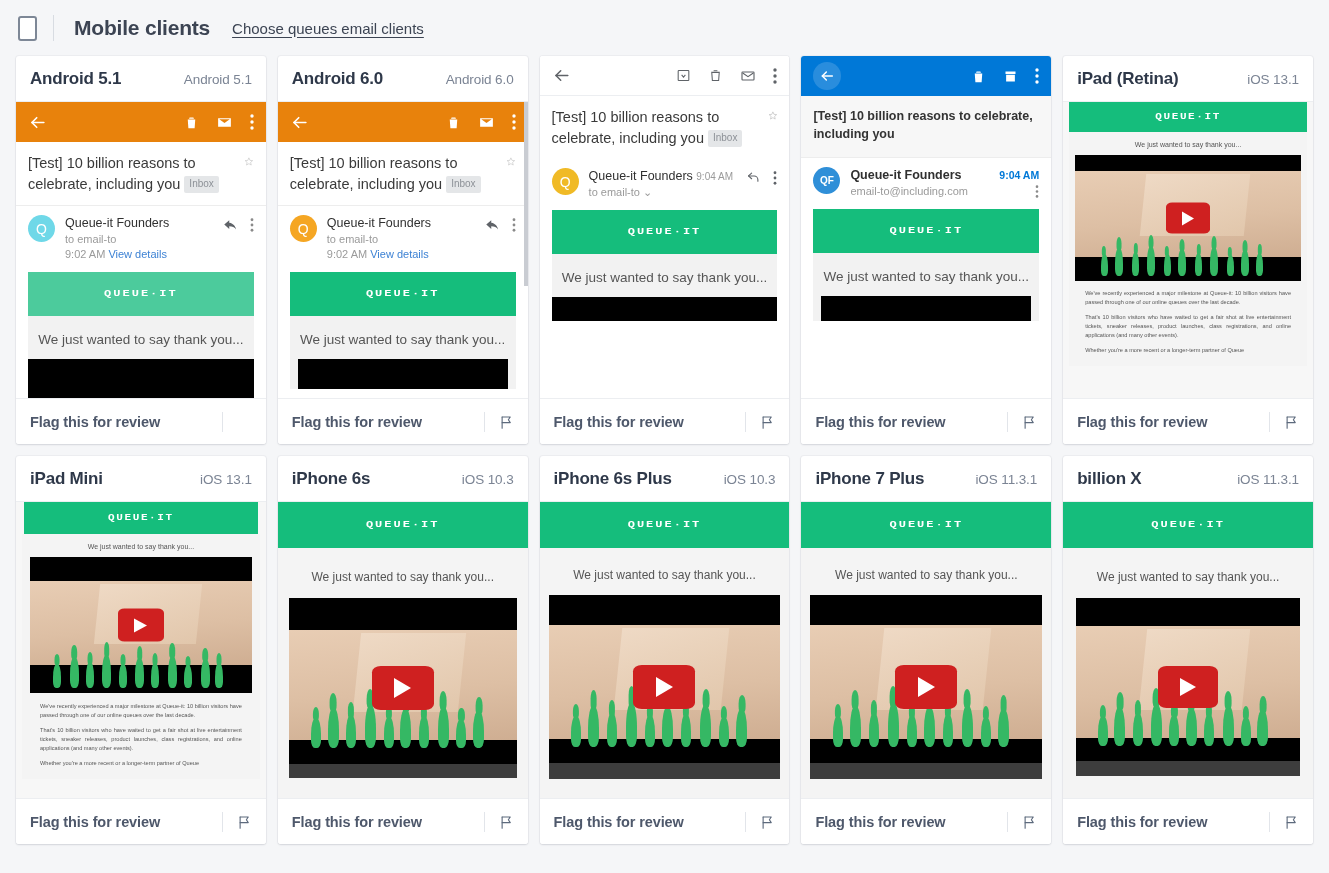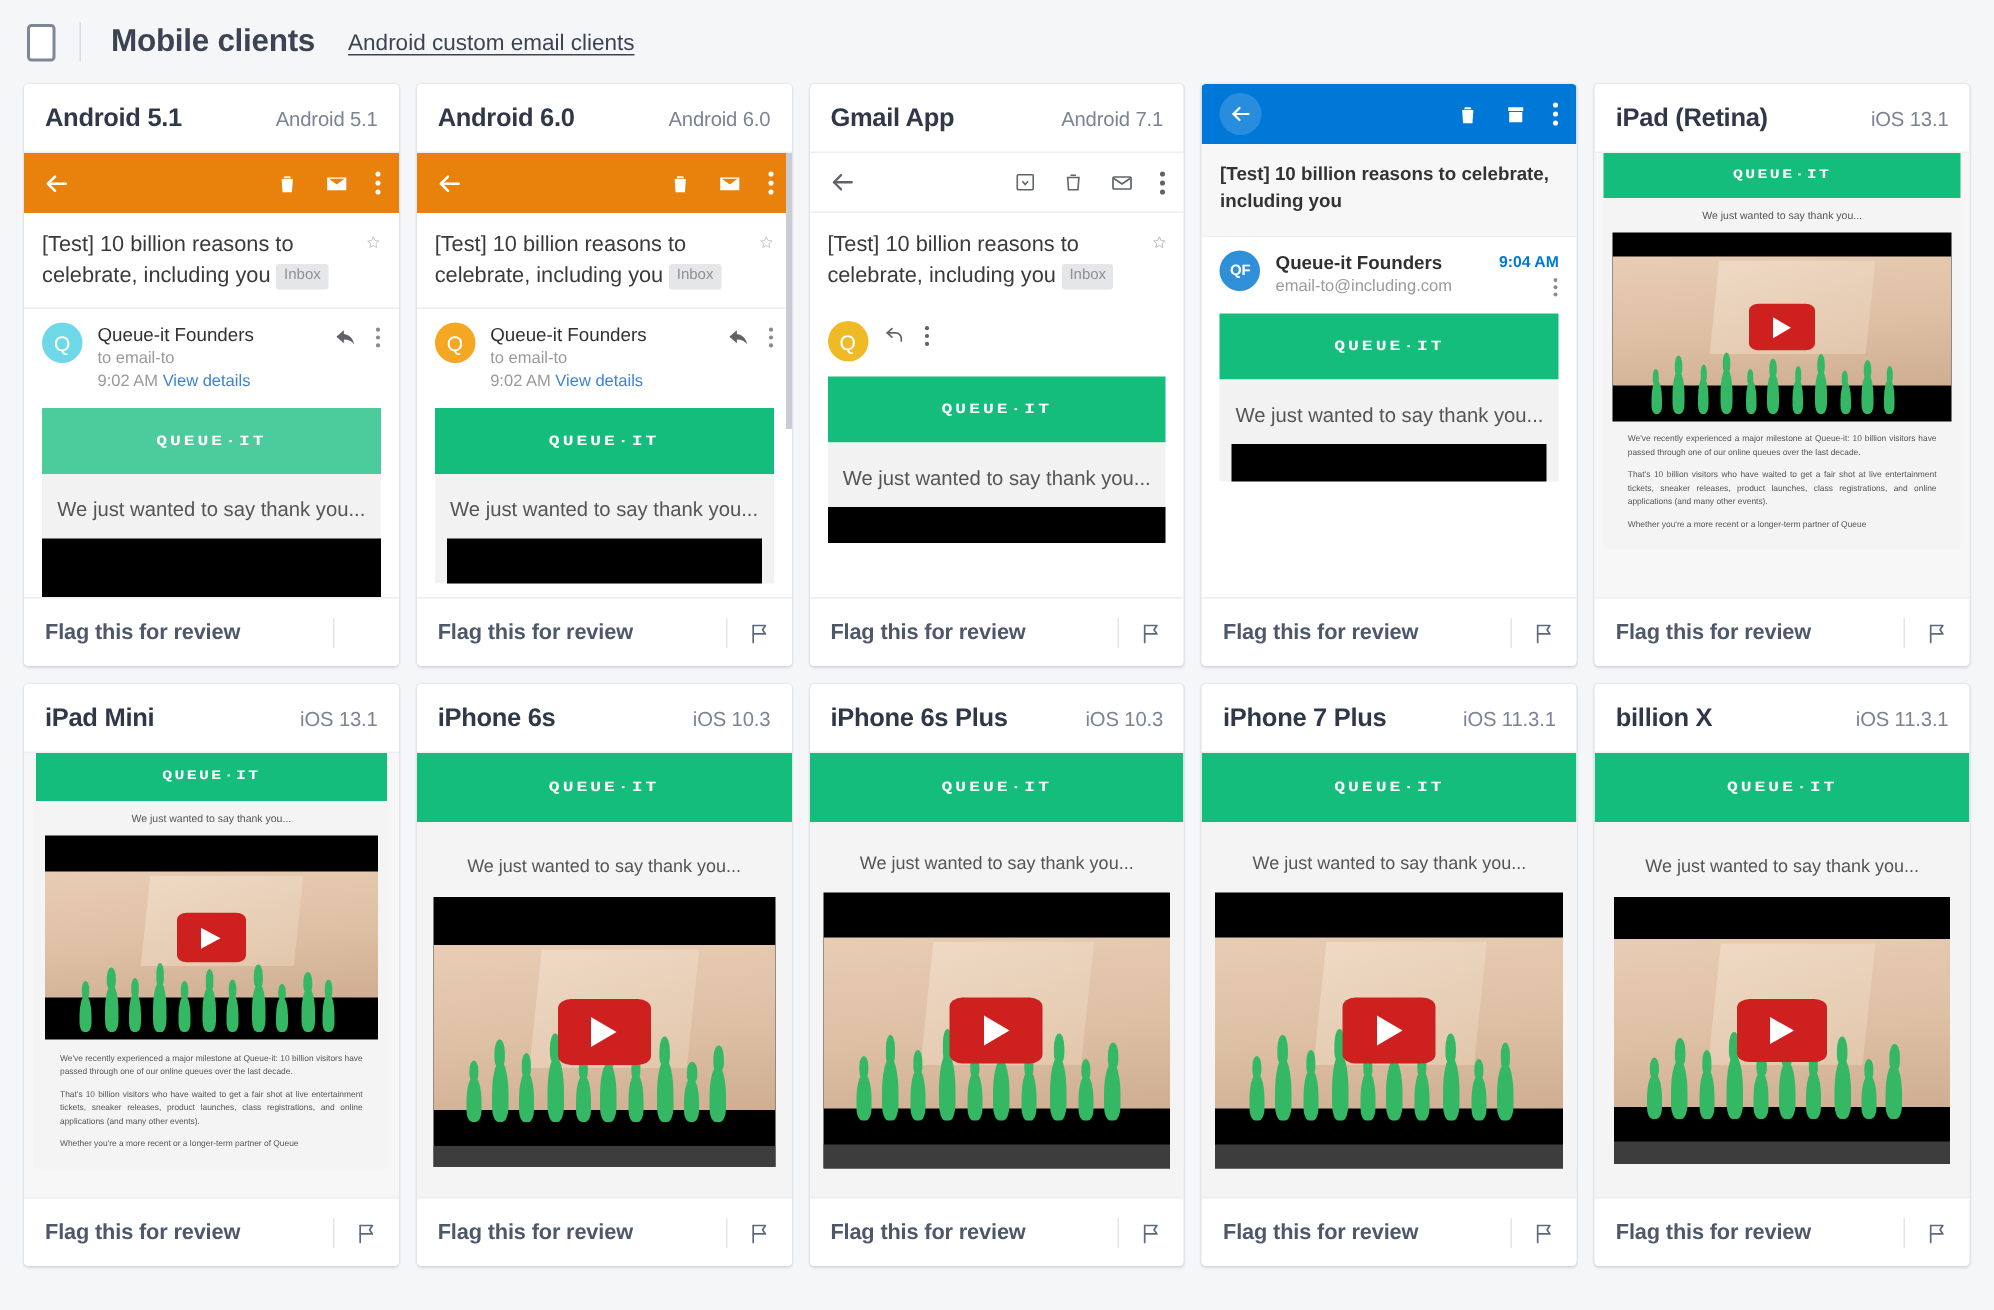--- a/index.html
+++ b/index.html
@@ -226,21 +226,21 @@
   .para p { margin-bottom: 7px; text-align: justify; }
   .para.s6 { font-size: 5.6px; line-height: 1.55; }
 </style>
 </head>
 <body>
 
 <div class="page-header">
   <div class="device-icon"></div>
   <div class="hdr-divider"></div>
   <div class="hdr-title">Mobile clients</div>
-  <div class="hdr-link">Android custom email clients</div>
+  <div class="hdr-link">Choose queues email clients</div>
 </div>
 
 <div class="grid row1">
 
   <div class="card">
     <div class="card-head">
       <span class="card-title">Android 5.1</span>
       <span class="card-ver">Android 5.1</span>
     </div>
     <div class="card-body">
@@ -393,24 +393,20 @@
             <svg width="15" height="16" viewBox="0 0 24 24" fill="none" stroke="#5d6a7d" stroke-width="1.8" stroke-linecap="round" stroke-linejoin="round">
               <path d="M5 22V4"></path>
               <path d="M5 4h13l-3 4.5L18 13H5"></path>
             </svg>
           </span>
       </div>
     </div>
   </div>
 
   <div class="card">
-    <div class="card-head">
-      <span class="card-title">Gmail App</span>
-      <span class="card-ver">Android 7.1</span>
-    </div>
     <div class="card-body">
       <div class="toolbar tb-white">
         <div class="tb-left">
           <svg class="icn" width="19" height="19" viewBox="0 0 24 24" fill="none" stroke="#5f6368" stroke-width="1.9" stroke-linecap="round" stroke-linejoin="round">
               <line x1="20" y1="12" x2="5" y2="12"></line>
               <polyline points="11 18 5 12 11 6"></polyline>
             </svg>
         </div>
         <div class="tb-spacer"></div>
         <div class="tb-right">
@@ -436,20 +432,24 @@
 
       <div class="subject-row">
         <div class="subject-txt"><span>[Test] 10 billion reasons to celebrate, including you</span><span class="chip">Inbox</span></div>
         <svg class="star" width="17" height="17" viewBox="0 0 24 24" fill="none" stroke="#bdbdbd" stroke-width="1.6">
             <polygon points="12 3 14.7 9.2 21.3 9.8 16.3 14.2 17.8 20.7 12 17.3 6.2 20.7 7.7 14.2 2.7 9.8 9.3 9.2"></polygon>
           </svg>
       </div>
 
       <div class="sender-row">
         <div class="avatar" style="background:#f0ba26">Q</div>
+        <div class="sender-meta">
+          <div class="sender-name"><span>Queue-it Founders</span> <span class="sender-time">9:04 AM</span></div>
+          <div class="sender-sub"><span>to email-to</span> ⌄</div>
+        </div>
         <div class="sender-actions">
           <svg class="icn" width="15" height="15" viewBox="0 0 24 24" fill="none" stroke="#5f6368" stroke-width="1.8" stroke-linecap="round" stroke-linejoin="round">
               <polyline points="9 14 4 9.5 9 5"></polyline>
               <path d="M4 9.5h9a6 6 0 0 1 6 6V18"></path>
             </svg>
           <svg class="icn" width="4" height="14" viewBox="0 0 4 16" fill="#5f6368">
               <circle cx="2" cy="2" r="1.6"></circle>
               <circle cx="2" cy="8" r="1.6"></circle>
               <circle cx="2" cy="14" r="1.6"></circle>
             </svg>

